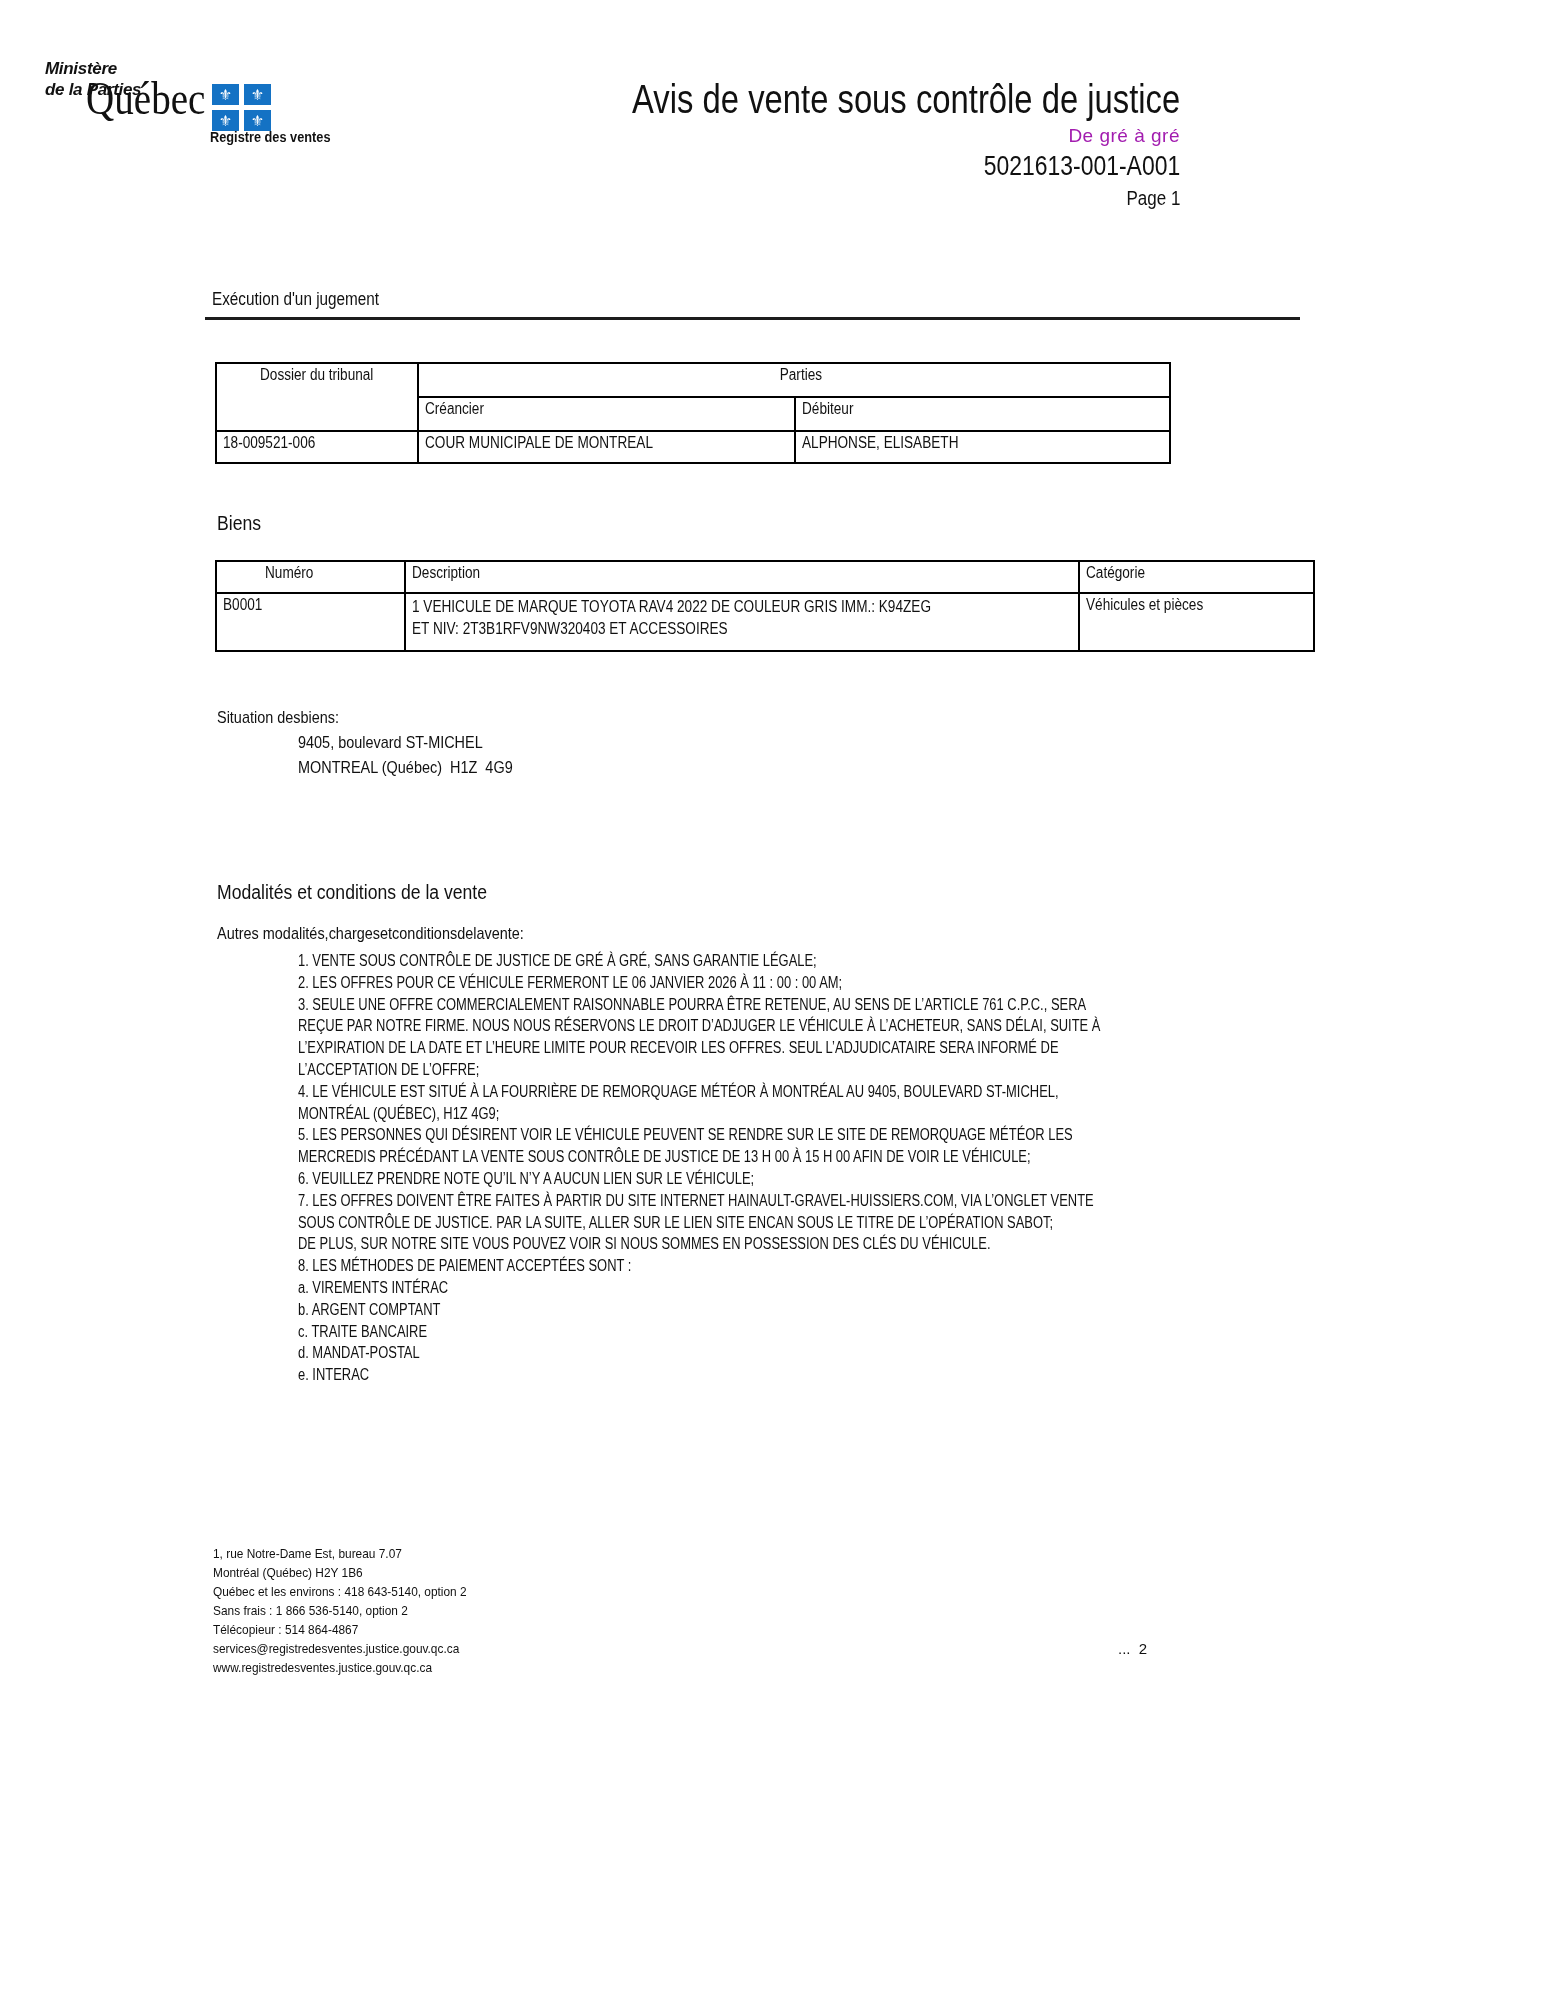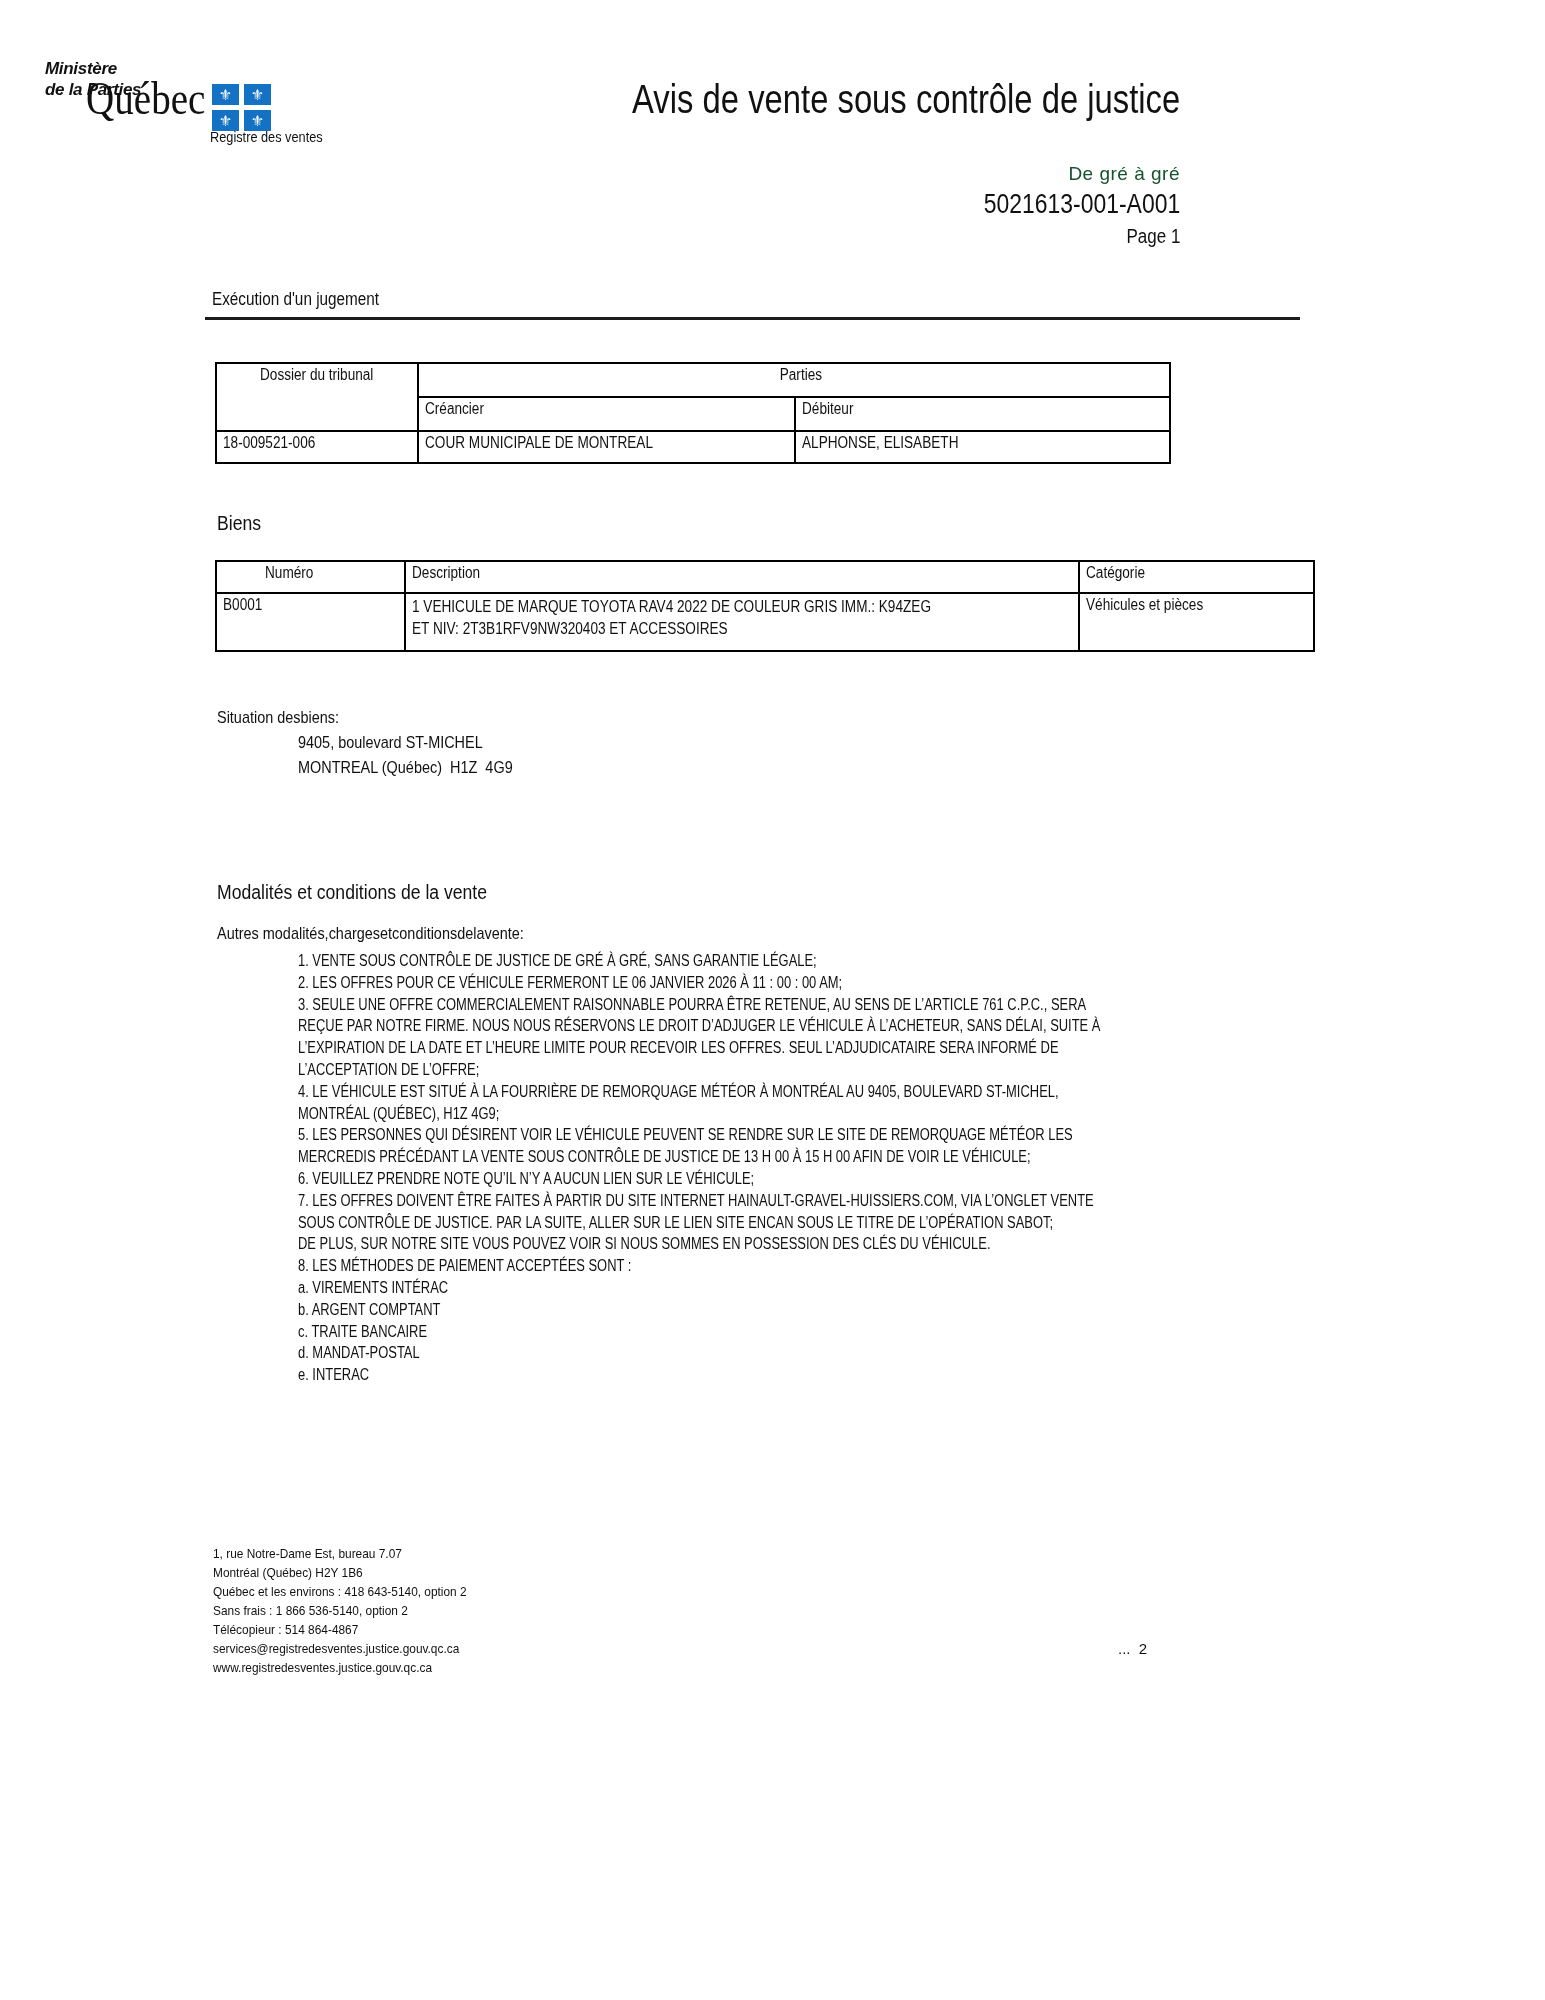--- a/index.html
+++ b/index.html
@@ -15,27 +15,27 @@
   .sqz-r { display:inline-block; transform:scaleX(0.85); transform-origin:100% 50%; white-space:pre; }
   .sqz-c { display:inline-block; transform:scaleX(0.85); transform-origin:50% 50%; white-space:pre; }
 
   
   .ministry { left:45px; top:58px; font-weight:bold; font-style:italic;
               font-size:17px; line-height:21px; letter-spacing:-0.3px; }
   .wordmark { left:86px; top:74px; font-family:"Liberation Serif", serif; font-size:46px; line-height:50px; }
   .flags { left:212px; top:84px; display:grid; grid-template-columns:27px 27px; grid-auto-rows:21px; gap:5px; }
   .flag-square { background:#1472c4; color:#ffffff; display:flex; align-items:center; justify-content:center;
                  font-size:15px; line-height:15px; }
-  .registry { left:210px; top:128px; font-weight:normal; font-size:15px; }
+  .registry { left:210px; top:128px; font-weight:bold; font-size:15px; }
 
   
   .hdr { right:365px; top:76px; text-align:right; }
   .hdr-title  { font-size:41px; line-height:46px; }
   .hdr-title .sqz-r { transform:scaleX(0.80); }
-  .hdr-sub    { font-size:19px; line-height:27px; color:#14532d; letter-spacing:0.5px;margin-top:38px; }
+  .hdr-sub    { font-size:19px; line-height:27px; color:#a21caf; letter-spacing:0.5px; }
   .hdr-num    { font-size:27px; line-height:34px; }
   .hdr-page   { font-size:20px; line-height:30px; }
 
   .exec-label { left:212px; top:289px; font-size:18px; }
   .exec-rule  { left:205px; top:317px; width:1095px; height:3px; background:#1c1c1c; }
 
   table { border-collapse:collapse; table-layout:fixed; }
   td { border:2px solid #000; font-size:16px; padding:2px 6px; vertical-align:top; overflow:visible; }
   .t1 { left:215px; top:362px; }
   .t2 { left:215px; top:560px; }

